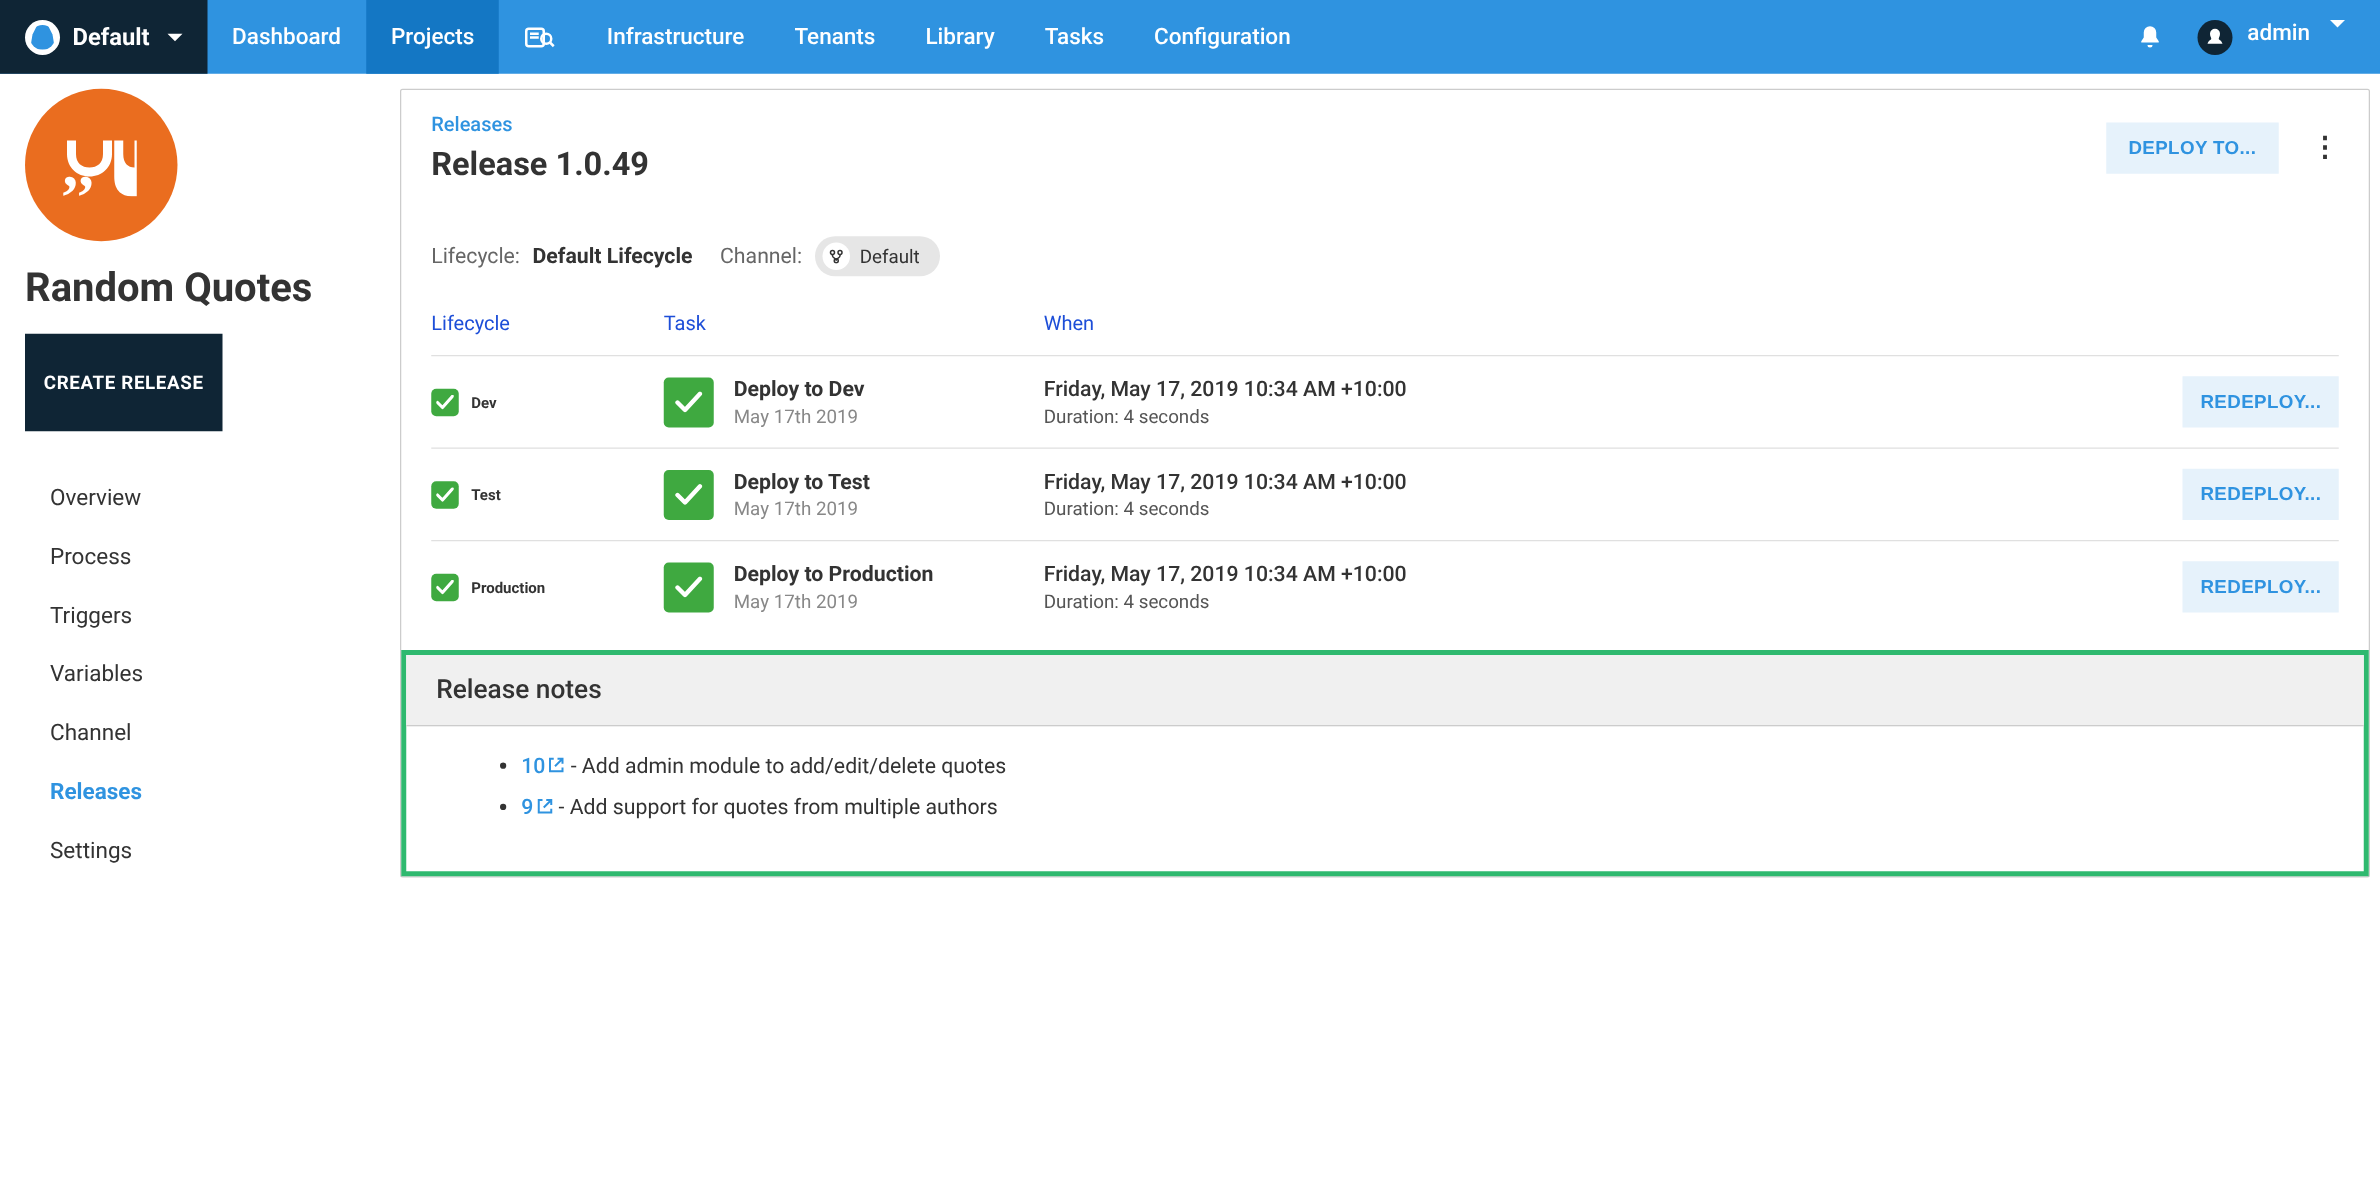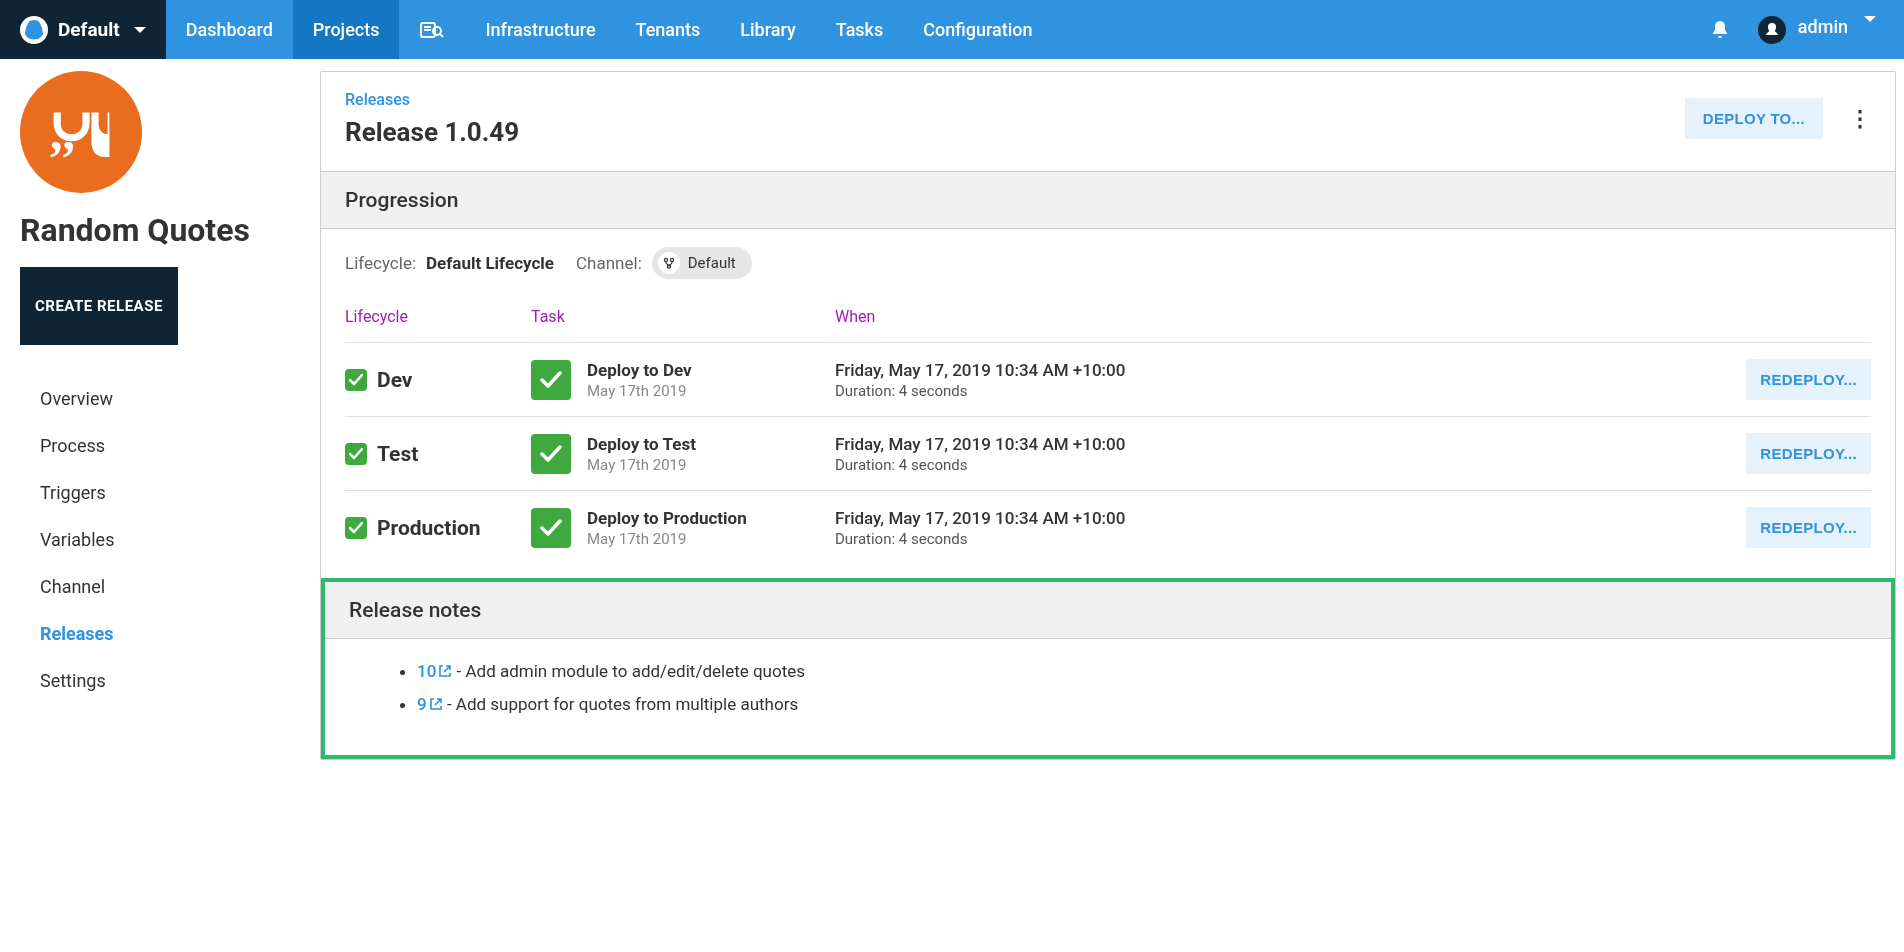--- a/index.html
+++ b/index.html
@@ -45,30 +45,30 @@
 
 
 .section-header { background: #f0f0f0; border-top: 1px solid #ccc; border-bottom: 1px solid #ccc; padding: 16px 24px; font-size: 21px; font-weight: 500; color: #333; }
 .prog-meta { display: flex; align-items: center; gap: 10px; padding: 18px 24px; color: #666; font-size: 17px; }
 .prog-meta b { color: #333; font-weight: 700; }
 .channel-pill { display: inline-flex; align-items: center; gap: 8px; background: #e6e6e6; border-radius: 999px; padding: 5px 16px 5px 6px; color: #333; font-size: 15px; }
 .channel-pill .pill-icon { width: 22px; height: 22px; background: #fff; border-radius: 50%; display: flex; align-items: center; justify-content: center; font-size: 13px; }
 
 .prog-table { padding: 0 24px 8px 24px; }
 .pt-head, .pt-row { display: flex; align-items: center; }
-.pt-head { color: #a21caf; font-size: 16px; padding: 10px 0 16px 0; align-items: center; }
+.pt-head { color: #1d4ed8; font-size: 16px; padding: 10px 0 16px 0; align-items: center; }
 .col-life { width: 186px; display: flex; align-items: center; gap: 10px; }
 .col-task { width: 304px; display: flex; align-items: center; gap: 16px; }
 .col-when { flex: 1; }
 .col-act { width: 150px; text-align: right; }
 .pt-row { border-top: 1px solid #e0e0e0; padding: 16px 0; }
 .check-sm { width: 22px; height: 22px; border-radius: 4px; background: #3fa940; display: flex; align-items: center; justify-content: center; }
 .check-lg { width: 40px; height: 40px; border-radius: 4px; background: #3fa940; display: flex; align-items: center; justify-content: center; }
 .check-sm svg, .check-lg svg { display: block; }
-.env-name { font-weight: 700; font-size: 21px; }
+.env-name { font-weight: 700; font-size: 12px; }
 .task-text { display: flex; flex-direction: column; }
 .task-title { font-weight: 700; font-size: 17px; }
 .task-date { color: #888; font-size: 15px; margin-top: 2px; }
 .when-line { font-size: 17px; font-weight: 500; }
 .when-dur { color: #555; font-size: 15px; margin-top: 2px; }
 .redeploy-btn { background: #e6f2fb; color: #2f93e0; font-weight: 700; font-size: 15px; padding: 12px 14px; border: none; cursor: pointer; letter-spacing: 0.3px; }
 
 
 .notes-wrap { border: 4px solid #2fb96f; margin-top: 6px; padding-bottom: 28px; }
 .notes-wrap .section-header { border-top: none; }
@@ -150,21 +150,20 @@
     <div class="panel">
       <div class="release-header">
         <div class="release-titles">
           <div class="breadcrumb">Releases</div>
           <div class="release-name">Release 1.0.49</div>
         </div>
         <button class="deploy-btn">DEPLOY TO...</button>
         <span class="kebab">⋮</span>
       </div>
 
-      <div class="section-header">Progression</div>
 
       <div class="prog-meta">
         <span>Lifecycle:</span>
         <b>Default Lifecycle</b>
         <span style="margin-left:12px">Channel:</span>
         <span class="channel-pill">
           <span class="pill-icon">
             <svg width="12" height="12" viewBox="0 0 12 12">
                 <circle cx="3" cy="3" r="1.6" fill="none" stroke="#333" stroke-width="1.2"></circle>
                 <circle cx="9" cy="3" r="1.6" fill="none" stroke="#333" stroke-width="1.2"></circle>

